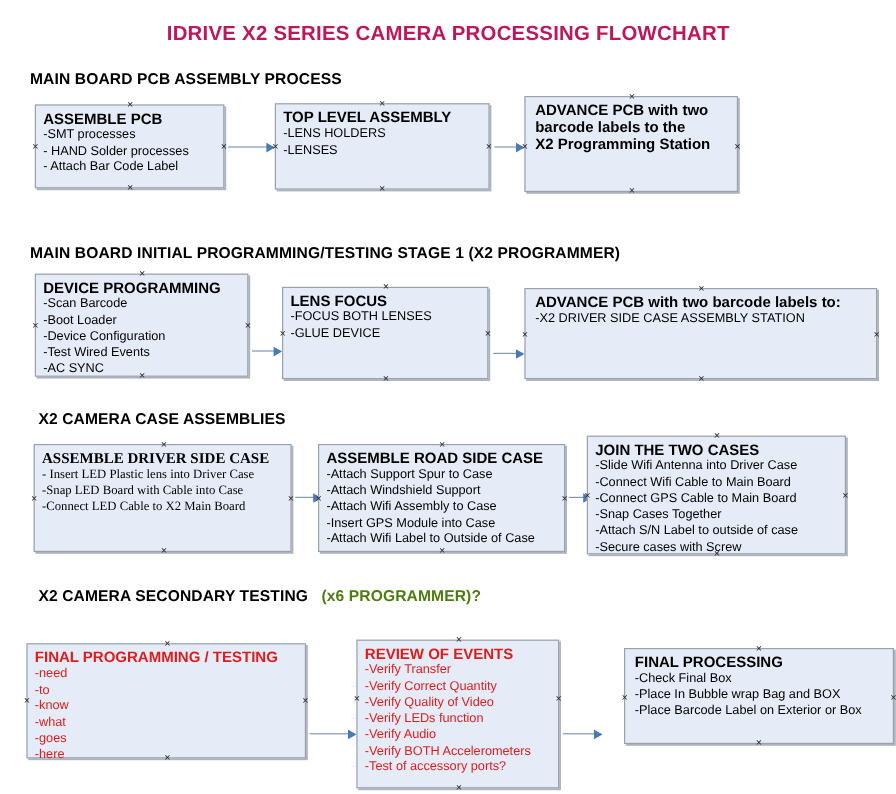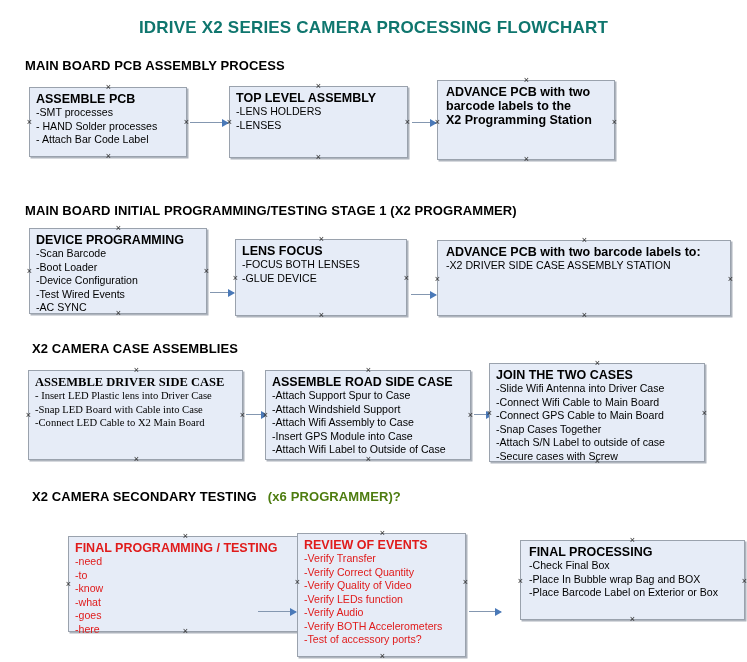--- a/index.html
+++ b/index.html
@@ -10,21 +10,21 @@
     position:relative;
     overflow:hidden;
     -webkit-font-smoothing:antialiased;
   }
   #canvas{position:absolute;left:0;top:0;width:747px;height:662px;}
 
   .doc-title{
     position:absolute;
     left:0;top:18px;width:747px;
     text-align:center;
-    font-size:17px;font-weight:bold;color:#0f766e;
+    font-size:17px;font-weight:bold;color:#be185d;
     letter-spacing:0.2px;
   }
   .section-header{
     position:absolute;
     font-size:13px;font-weight:bold;color:#000000;
     white-space:nowrap;
     letter-spacing:0.1px;
   }
   .section-header .accent{color:#4d7c0f;}
 
@@ -243,21 +243,21 @@
     <span class="handle" style="left:104px;bottom:-4px;"></span>
     <span class="handle" style="left:-4px;top:46px;"></span>
     <span class="handle" style="right:-4px;top:46px;"></span>
   </div>
 
   <div class="section-header" style="left:32px;top:489px;">
     <span>X2 CAMERA SECONDARY TESTING</span>
     <span>&nbsp;&nbsp;</span><span class="accent">(x6 PROGRAMMER)?</span>
   </div>
 
-  <div class="node red" style="left:22px;top:536px;width:233px;height:96px;margin-left:46px;">
+  <div class="node red" style="left:22px;top:536px;width:233px;height:96px;">
     <div class="body">
       <div class="title">FINAL PROGRAMMING / TESTING</div>
       <div class="line">-need</div>
       <div class="line">-to</div>
       <div class="line">-know</div>
       <div class="line">-what</div>
       <div class="line">-goes</div>
       <div class="line">-here</div>
     </div>
     <span class="handle" style="left:113px;top:-4px;"></span>

